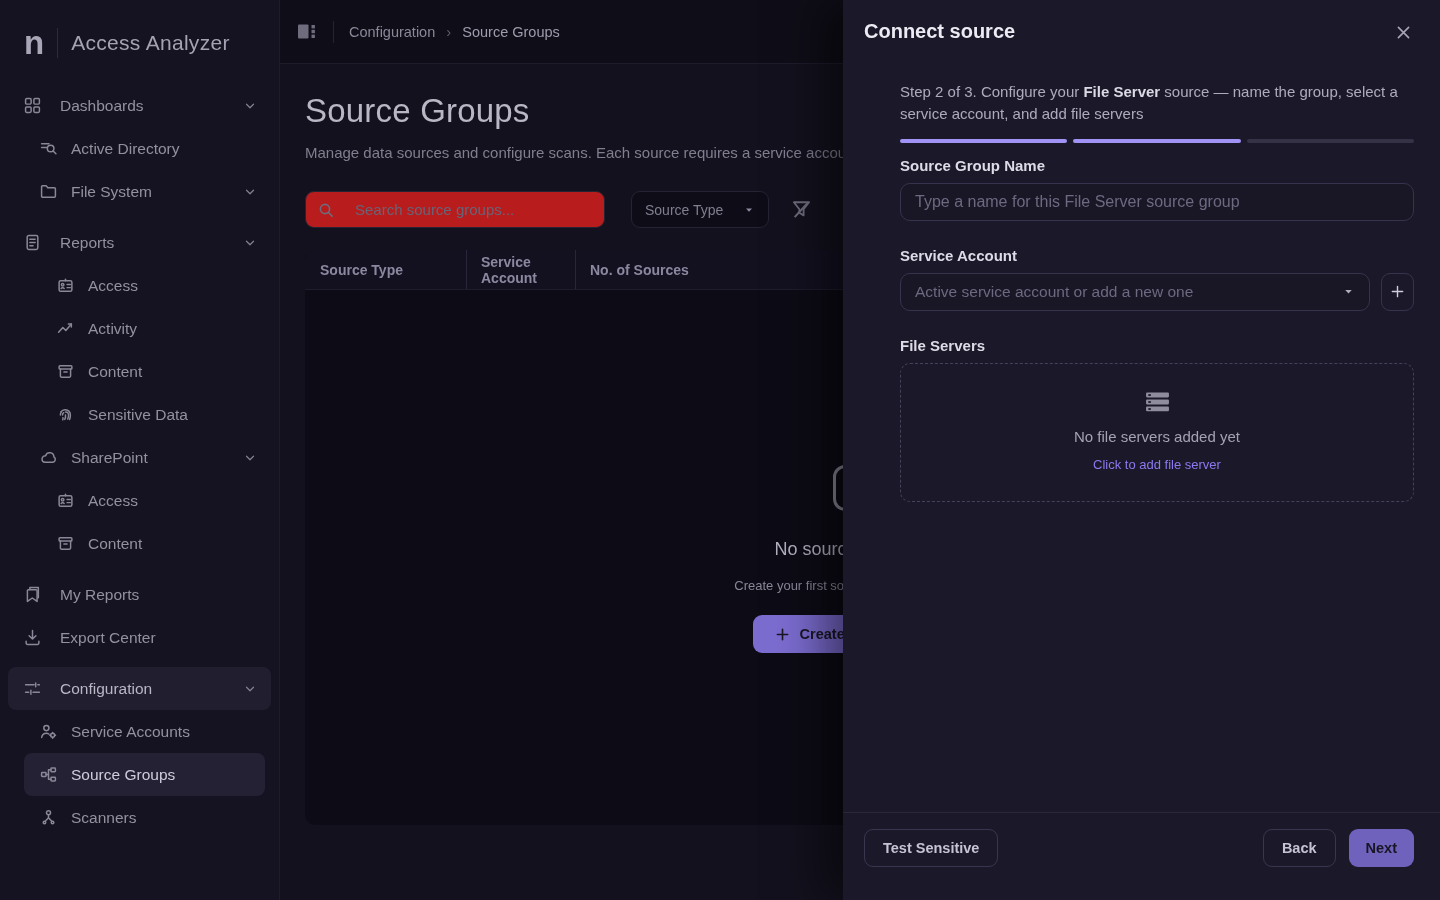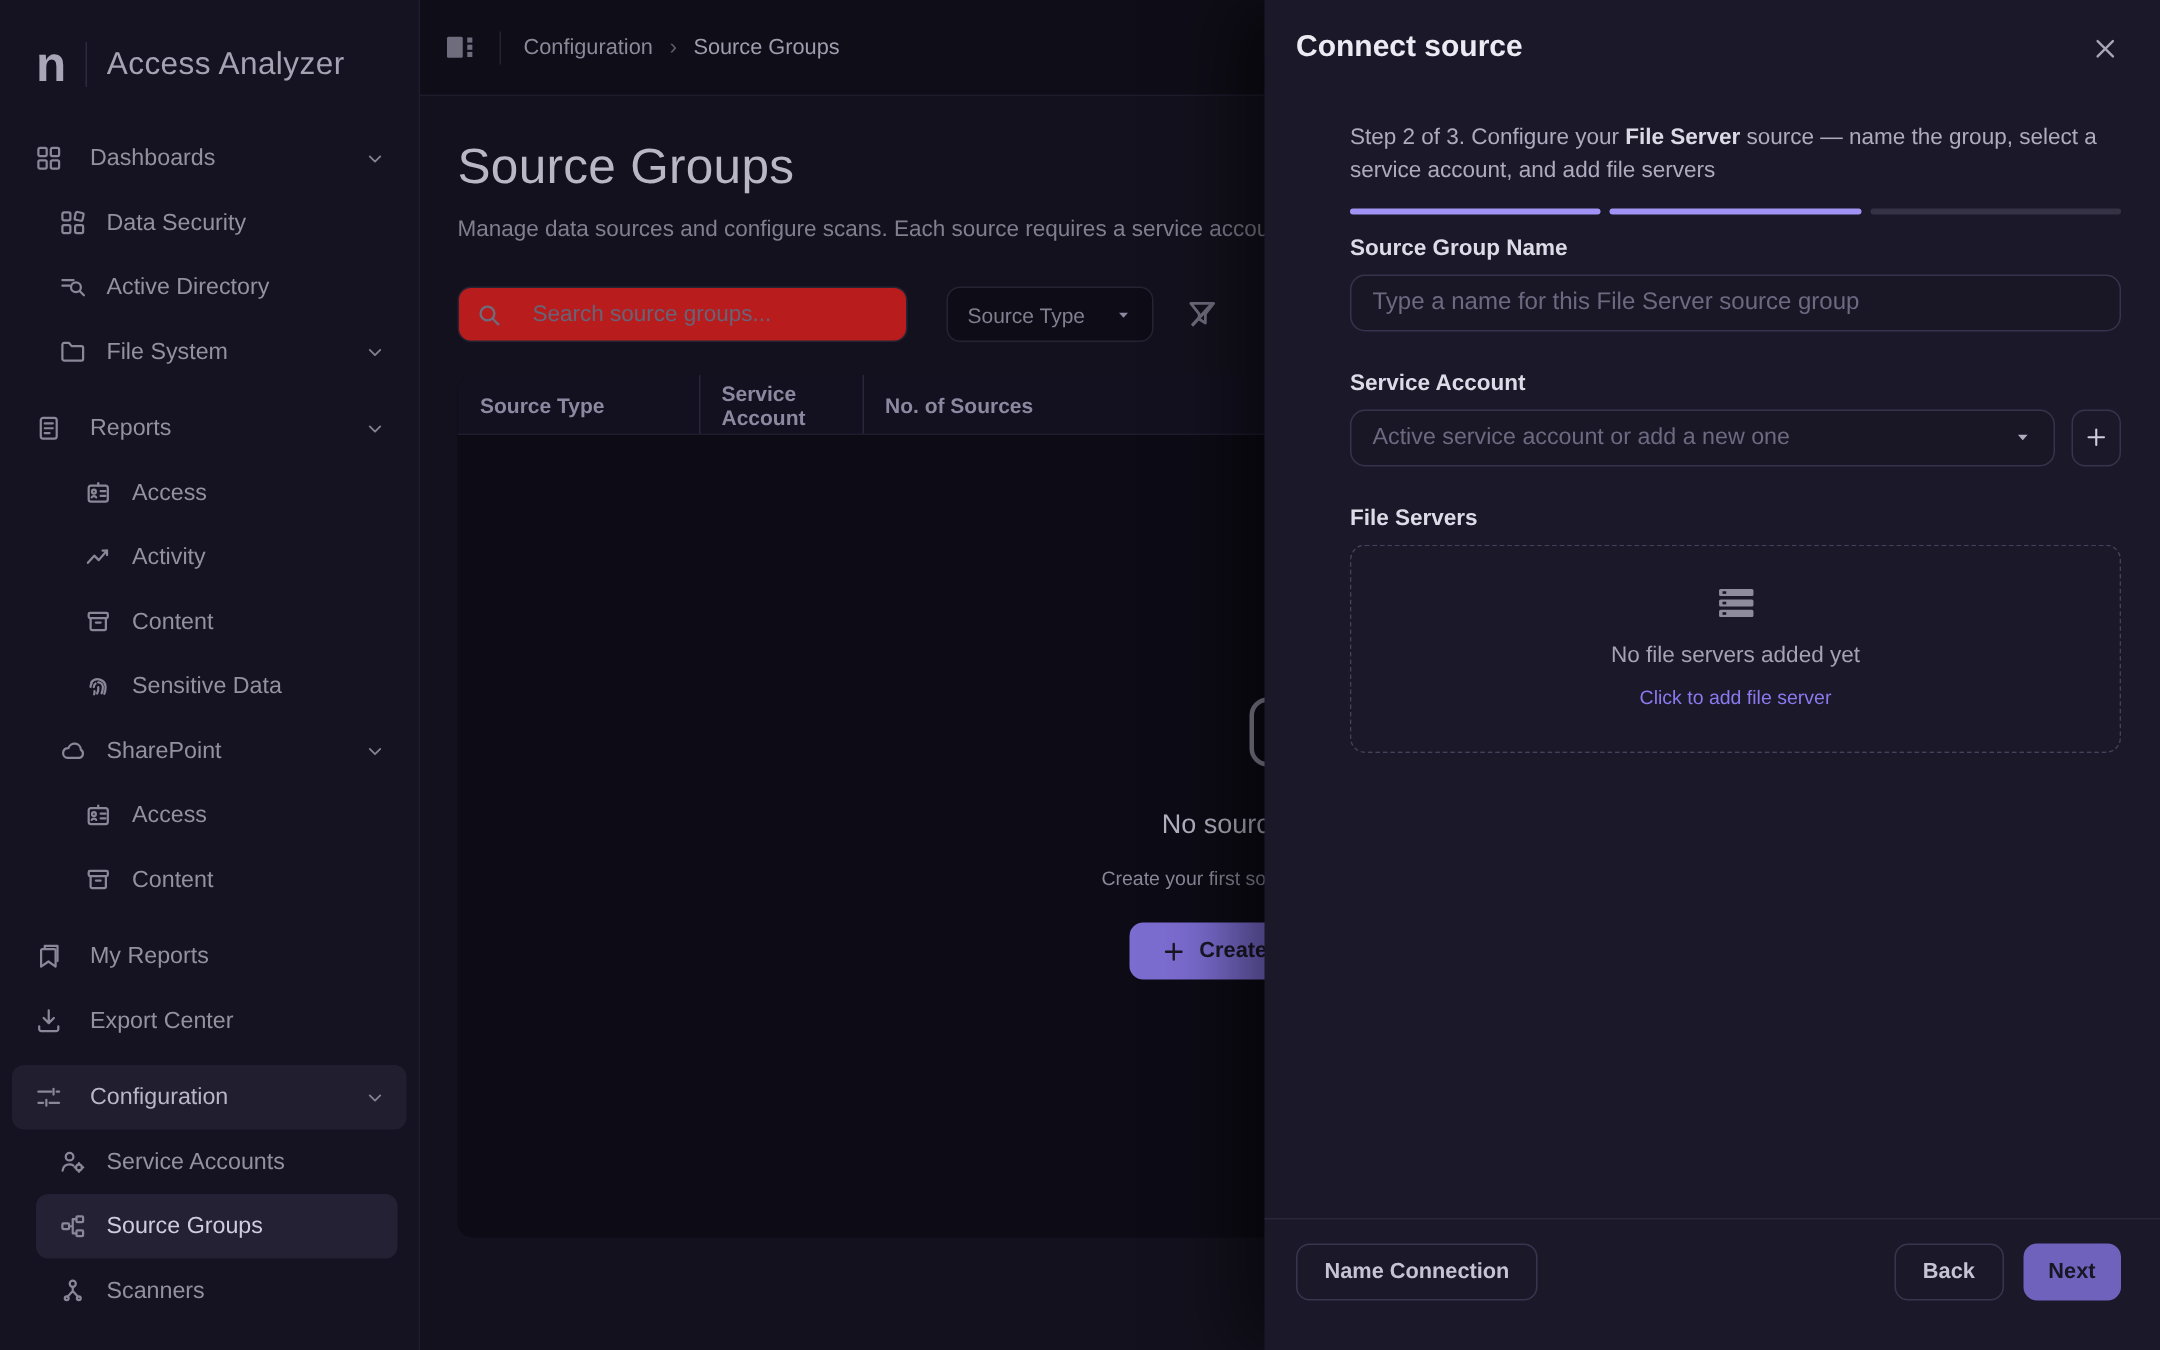--- a/index.html
+++ b/index.html
@@ -112,31 +112,20 @@
           <span class="nav-label">Dashboards</span>
           <span class="nav-chevron">
             <svg width="14" height="14" viewBox="0 0 16 16" fill="none" stroke="currentColor" stroke-width="1.4" stroke-linecap="round" stroke-linejoin="round">
               <path d="M4 6l4 4 4-4"></path>
             </svg>
           </span>
         </div>
         <div class="nav-item lvl1">
           <span class="nav-icon">
             <svg width="17" height="17" viewBox="0 0 16 16" fill="none" stroke="currentColor" stroke-width="1.4" stroke-linecap="round" stroke-linejoin="round">
-              <rect x="1.5" y="1.5" width="5" height="5" rx="1"></rect>
-              <rect x="9.5" y="1.5" width="5" height="5" rx="1" transform="rotate(12 12 4)"></rect>
-              <rect x="1.5" y="9.5" width="5" height="5" rx="1"></rect>
-              <rect x="9.5" y="9.5" width="5" height="5" rx="1"></rect>
-            </svg>
-          </span>
-          <span class="nav-label">Data Security</span>
-        </div>
-        <div class="nav-item lvl1">
-          <span class="nav-icon">
-            <svg width="17" height="17" viewBox="0 0 16 16" fill="none" stroke="currentColor" stroke-width="1.4" stroke-linecap="round" stroke-linejoin="round">
               <path d="M1.5 3.5h7M1.5 7h4.5"></path>
               <circle cx="10" cy="8" r="3.1"></circle>
               <path d="M12.3 10.3L15 13"></path>
             </svg>
           </span>
           <span class="nav-label">Active Directory</span>
         </div>
         <div class="nav-item lvl1">
           <span class="nav-icon">
             <svg width="17" height="17" viewBox="0 0 16 16" fill="none" stroke="currentColor" stroke-width="1.4" stroke-linecap="round" stroke-linejoin="round">
@@ -435,21 +424,21 @@
                 <rect x="3.2" y="15.4" width="2.4" height="1.7"></rect>
               </g>
             </svg>
         </span>
         <div class="dz-title">No file servers added yet</div>
         <div class="dz-link">Click to add file server</div>
       </div>
     </div>
 
     <footer class="drawer-footer">
-      <button class="btn-outline">Name Connection</button>
+      <button class="btn-outline">Test Sensitive</button>
       <div class="footer-right">
         <button class="btn-outline">Back</button>
         <button class="btn-primary">Next</button>
       </div>
     </footer>
   </aside>
 
 </div>
 
 </body></html>

